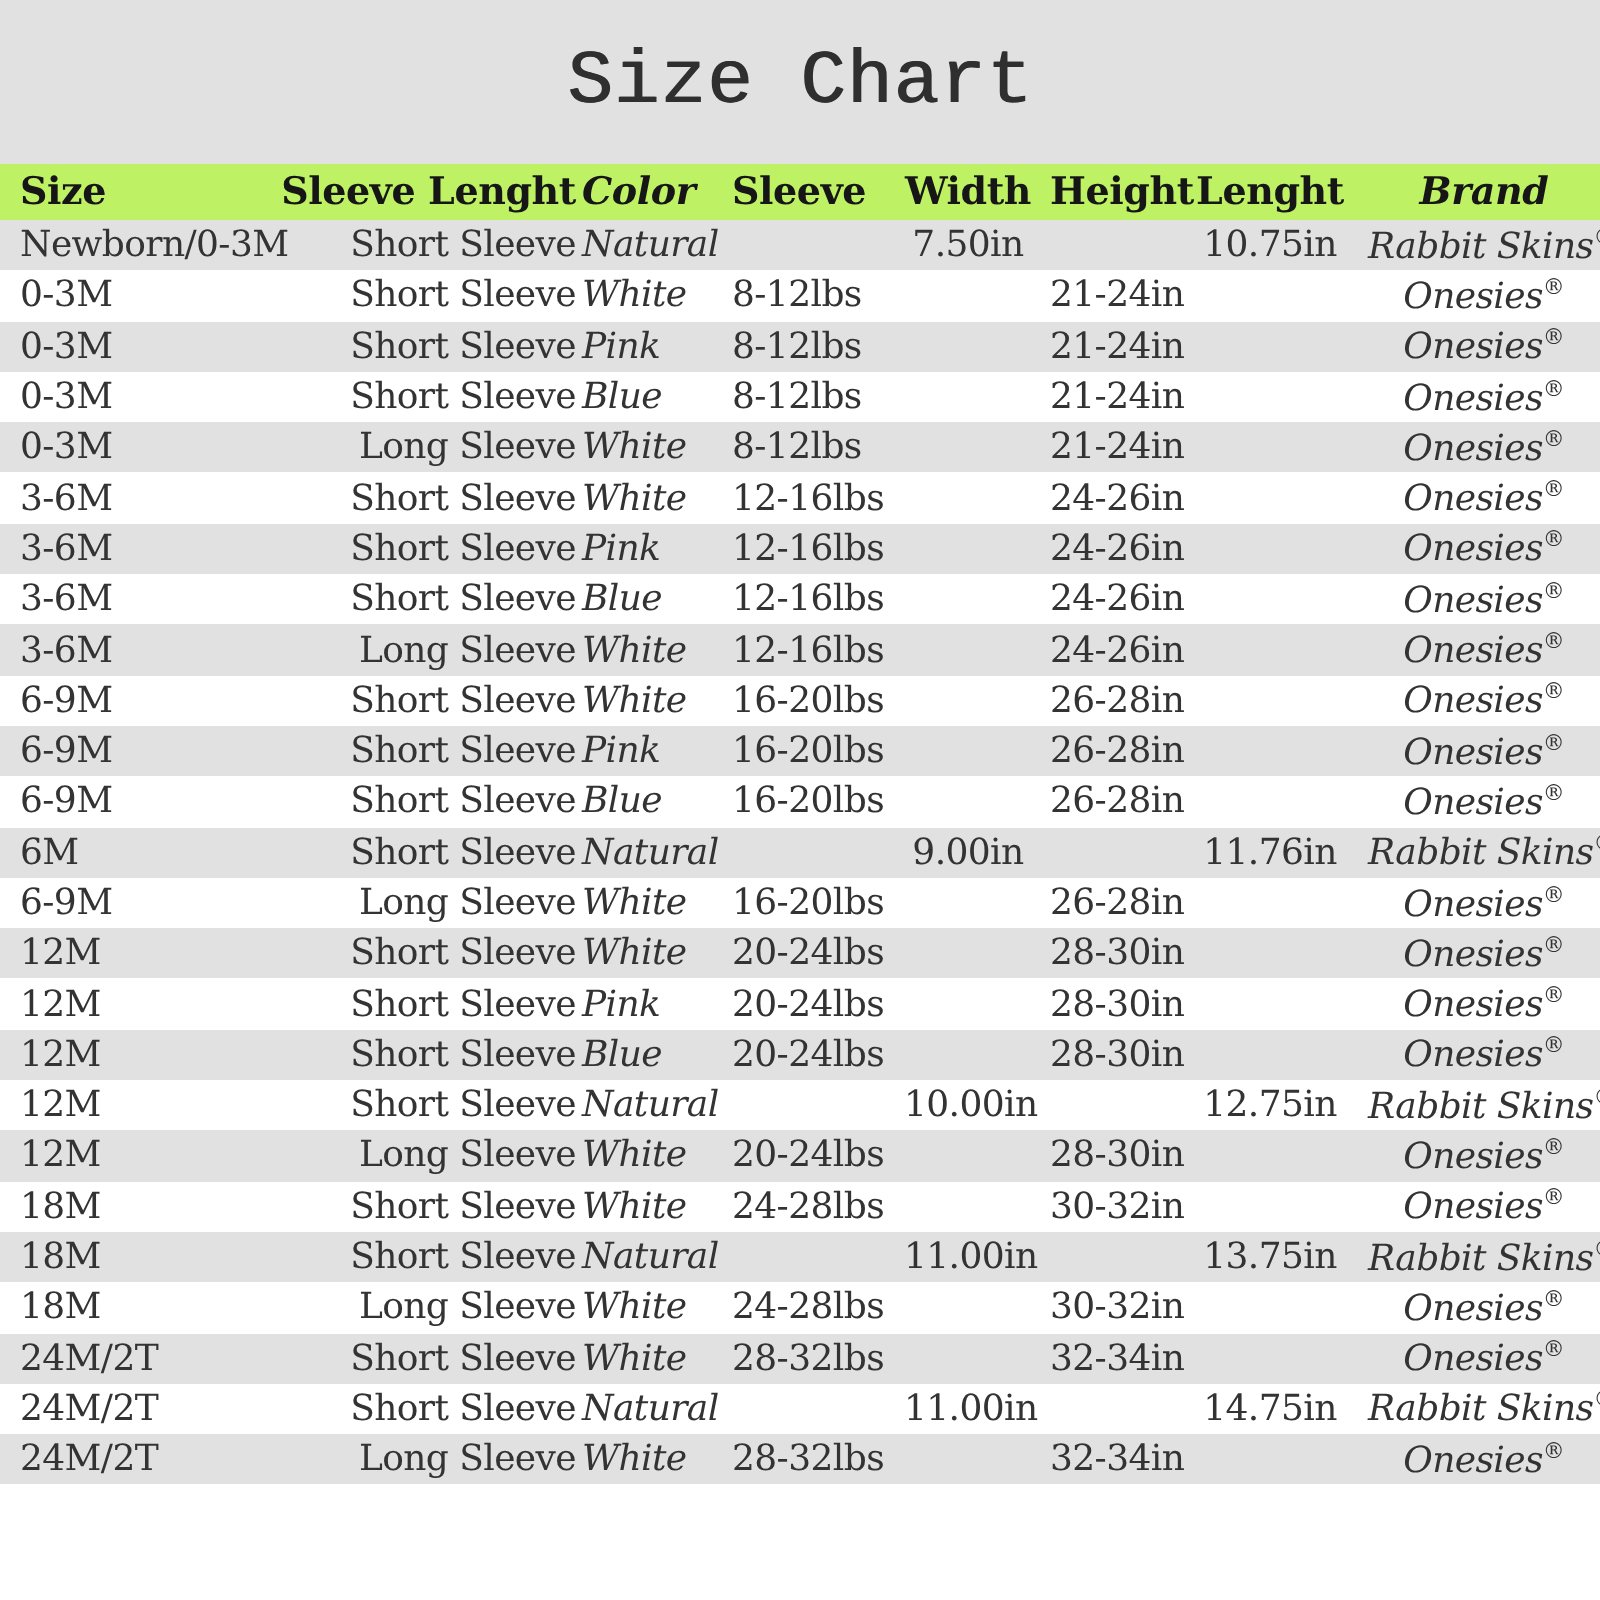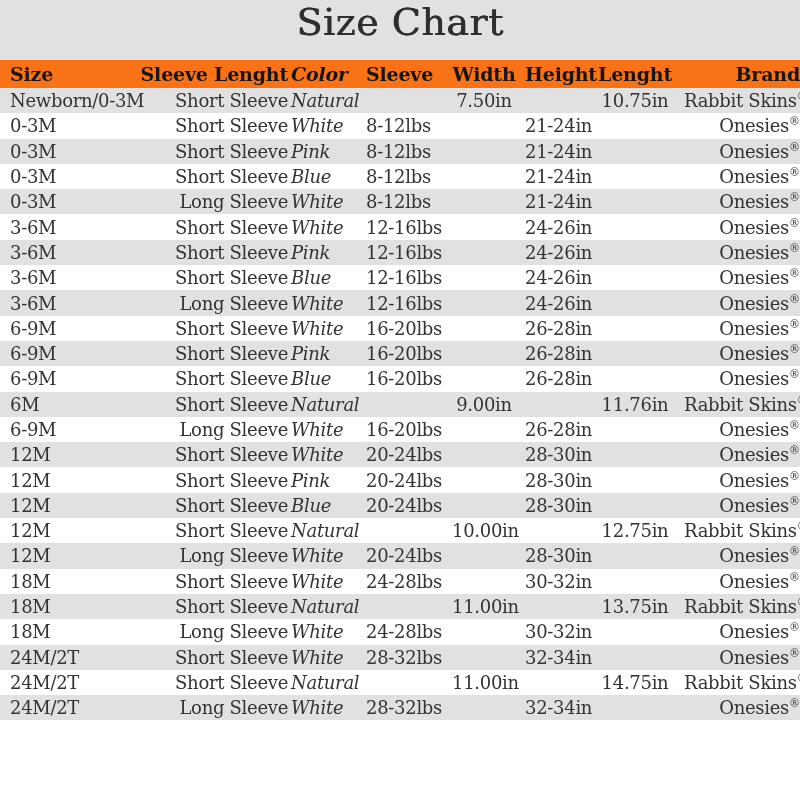--- a/index.html
+++ b/index.html
@@ -4,23 +4,23 @@
 <style>
   * { margin: 0; padding: 0; box-sizing: border-box; }
   html, body {
     width: 800px; height: 800px;
     background: #ffffff;
     font-family: "DejaVu Serif", serif;
     color: #2f2f2f;
     overflow: hidden;
   }
   .title-bar {
-    width: 800px; height: 60px;
+    width: 800px; height: 82px;
     background: #e1e1e1;
-    display: flex; align-items: flex-start; justify-content: center;
+    display: flex; align-items: center; justify-content: center; font-family: Liberation Mono, monospace;
   }
   .page-title {
     font-size: 38px;
     font-weight: normal;
     color: #2f2f2f;
     letter-spacing: 0.5px;
     text-shadow: 0.6px 0 0 currentColor; 
   }
   table.size-chart {
     width: 800px;
@@ -28,21 +28,21 @@
     table-layout: fixed;
   }
   col.w0 { width: 140px; }
   col.w1 { width: 148px; }
   col.w2 { width: 77px; }
   col.w3 { width: 87px; }
   col.w4 { width: 64px; }
   col.w5 { width: 78px; }
   col.w6 { width: 82px; }
   col.w7 { width: 124px; }
-  thead tr { background: #f97316; height: 28px; border-radius: 12px; }
+  thead tr { background: #bef264; height: 28px; border-radius: 12px; }
   th {
     font-size: 19px;
     font-weight: bold;
     color: #161616;
     text-align: left;
     letter-spacing: -0.2px;
     white-space: nowrap;
     padding: 0;
     vertical-align: middle;
   }
@@ -57,21 +57,21 @@
   tbody tr { height: 25.3px; }
   tbody tr:nth-child(odd) { background: #e1e1e1; }
   tbody tr:nth-child(even) { background: #ffffff; }
   .col0 { padding-left: 10px; text-align: left; }
   .col1 { text-align: right; }
   .col2 { padding-left: 3px; text-align: left; font-style: italic; }
   .col3 { padding-left: 1px; text-align: left; }
   .col4 { text-align: center; }
   .col5 { padding-left: 9px; text-align: left; }
   .col6 { text-align: center; }
-  .col7 { padding-left: 8px; text-align: right; }
+  .col7 { padding-left: 8px; text-align: center; font-style: italic; }
   sup { font-size: 61%; letter-spacing: 0; }
 </style>
 </head>
 <body>
 
 <div class="title-bar">
   <div class="page-title">Size Chart</div>
 </div>
 
 <table class="size-chart">

